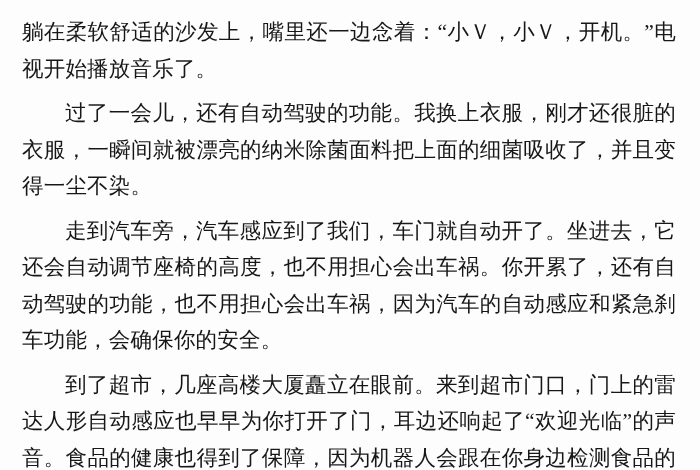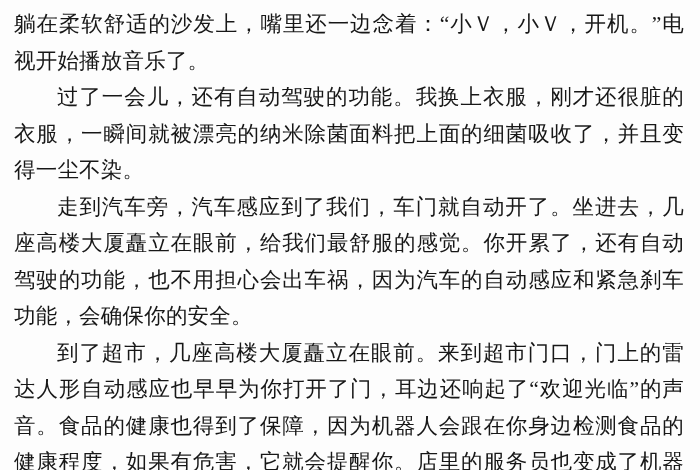--- a/index.html
+++ b/index.html
@@ -23,32 +23,32 @@
   }
   .doc-body {
     color: #171717;
     font-size: 21.5px;
     line-height: 36.5px;
     letter-spacing: 0.2px;
     text-align: justify;
     text-justify: inter-character;
   }
   .para {
-    margin: 0;
+    margin: 8px;
     text-indent: 0;
     white-space: pre-wrap;
     word-break: break-all;
   }
   .para.indented {
     text-indent: 2em;
   }
 </style>
 </head>
 <body>
 
 <div class="page">
   <div class="doc-body">
     <p class="para">躺在柔软舒适的沙发上，嘴里还一边念着：“小Ｖ，小Ｖ，开机。”电视开始播放音乐了。</p>
     <p class="para indented">过了一会儿，还有自动驾驶的功能。我换上衣服，刚才还很脏的衣服，一瞬间就被漂亮的纳米除菌面料把上面的细菌吸收了，并且变得一尘不染。</p>
-    <p class="para indented">走到汽车旁，汽车感应到了我们，车门就自动开了。坐进去，几座高楼大厦矗立在眼前，给我们最舒服的感觉。你开累了，还有自动驾驶的功能，也不用担心会出车祸，因为汽车的自动感应和紧急刹车功能，会确保你的安全。</p>
+    <p class="para indented">走到汽车旁，汽车感应到了我们，车门就自动开了。坐进去，它还会自动调节座椅的高度，也不用担心会出车祸。你开累了，还有自动驾驶的功能，也不用担心会出车祸，因为汽车的自动感应和紧急刹车功能，会确保你的安全。</p>
     <p class="para indented">到了超市，几座高楼大厦矗立在眼前。来到超市门口，门上的雷达人形自动感应也早早为你打开了门，耳边还响起了“欢迎光临”的声音。食品的健康也得到了保障，因为机器人会跟在你身边检测食品的健康程度，如果有危害，它就会提醒你。店里的服务员也变成了机器人，等你要付</p>
   </div>
 </div>
 
 </body></html>

